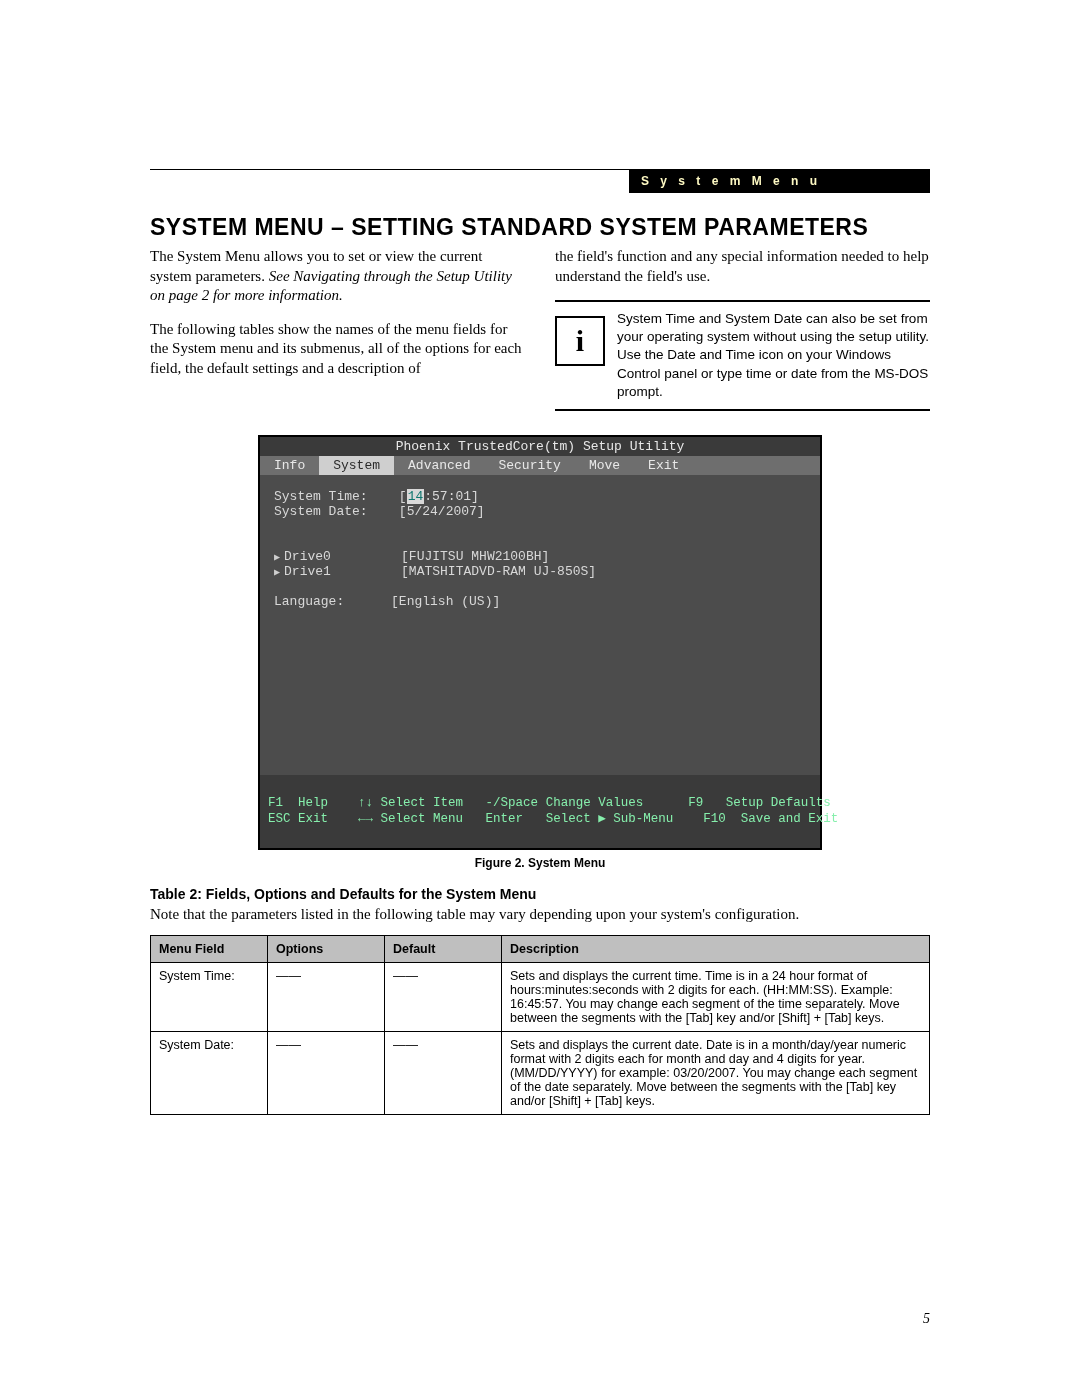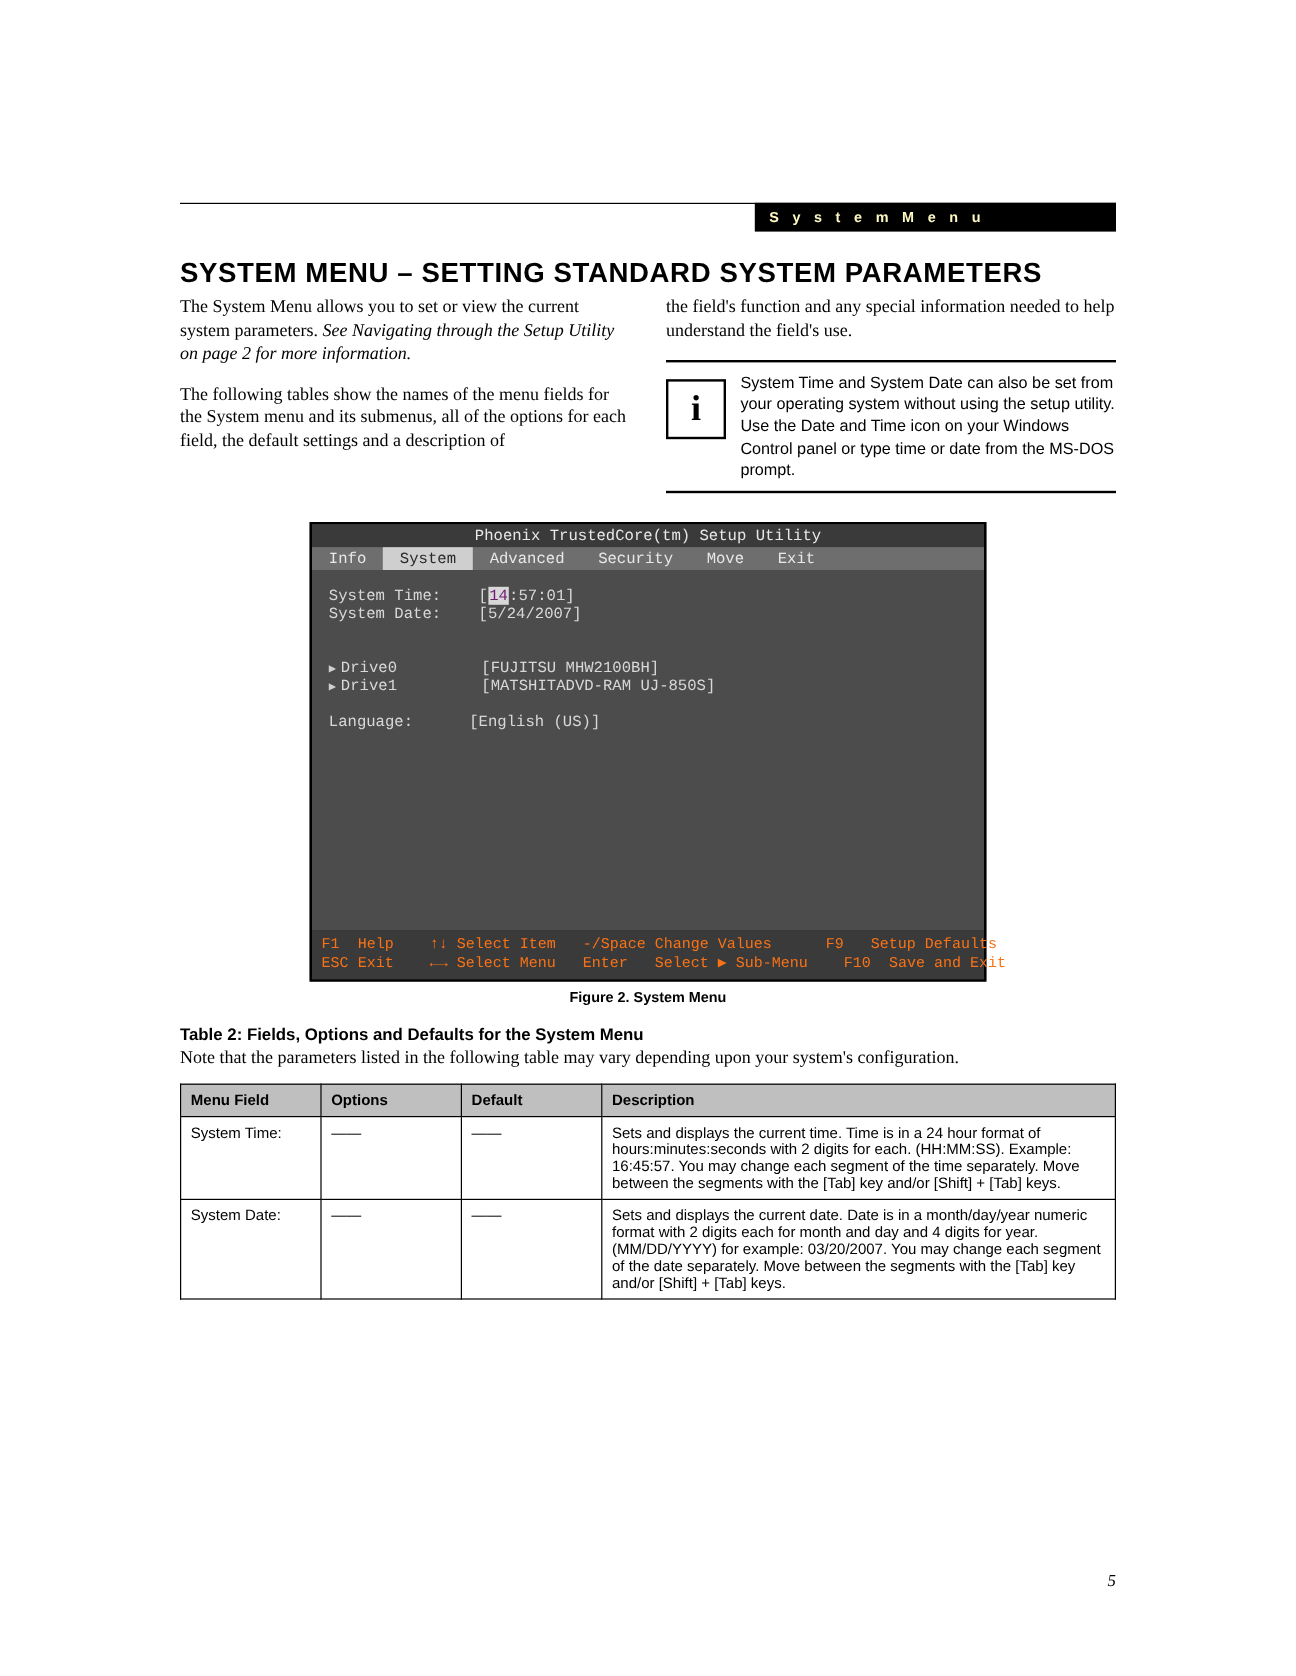--- a/index.html
+++ b/index.html
@@ -130,30 +130,30 @@
   .bios-right .hdr {
     text-align: center;
     padding-bottom: 8px;
     border-bottom: 1px solid #9a9a9a;
     margin-bottom: 18px;
   }
   .bios-row { white-space: pre; }
   .tri::before { content: "▶"; font-size: 10px; margin-right: 4px; color: #cfcfcf; }
   .bios-footer {
     background: #3a3a3a;
-    color: #f97316;
+    color: #86efac;
     font-size: 12.5px;
-    padding: 4px 8px;
+    padding: 20px 8px;
     line-height: 1.3;
   }
   .bios-footer .row { display: flex; }
   .bios-footer .seg { white-space: pre; }
   .bios .cursor {
     background: #d8d8d8;
-    color: #701a75;
+    color: #0f766e;
     padding: 0 1px;
   }
 
   .fig-cap {
     text-align: center;
     font-family: Arial, sans-serif;
     font-weight: bold;
     font-size: 12px;
     margin: 6px 0 16px 0;
   }

